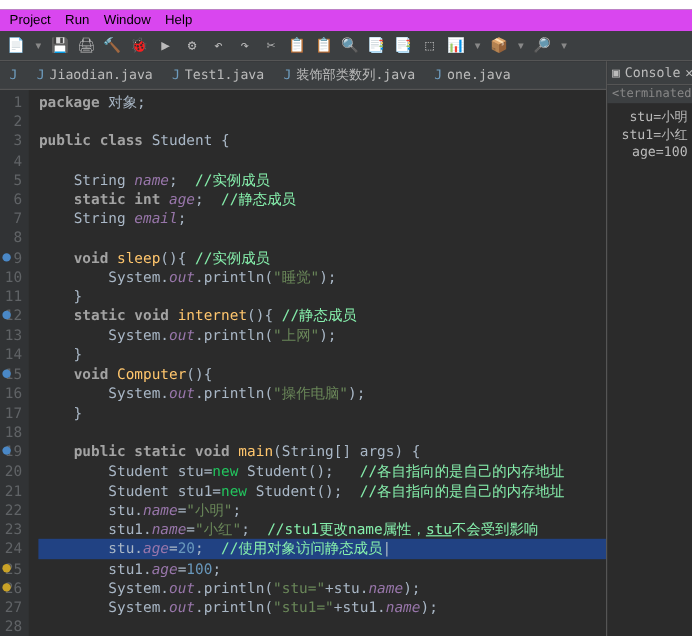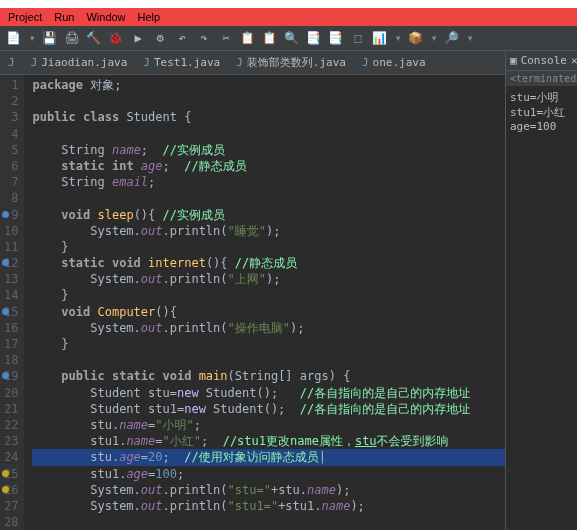--- a/index.html
+++ b/index.html
@@ -1,45 +1,45 @@
 <!DOCTYPE html>
 <html><head>
 <meta charset="utf-8">
 <style>
 * { margin: 0; padding: 0; box-sizing: border-box; }
 body { font-family: "Consolas", monospace; font-size: 12px; background: #2b2b2b; color: #a9b7c6; width: 577px; height: 530px; overflow: hidden; }
-.menubar { background: #ef4444; color: #000; padding: 3px 8px; font-family: Arial, sans-serif; font-size: 11px; display: flex; gap: 12px; }
+.menubar { background: #d946ef; color: #000; padding: 3px 8px; font-family: Arial, sans-serif; font-size: 11px; display: flex; gap: 12px; }
 .menubar span { cursor: pointer; }
 .toolbar { background: #3c3f41; padding: 4px 6px; display: flex; gap: 6px; align-items: center; border-bottom: 1px solid #555; }
 .toolbar .ico { width: 16px; height: 16px; display: inline-flex; align-items: center; justify-content: center; font-size: 12px; color: #bbb; cursor: pointer; }
 .main { display: flex; height: calc(100% - 50px); }
 .editor-area { flex: 1; background: #2b2b2b; display: flex; flex-direction: column; min-width: 0; }
 .tabs { background: #3c3f41; display: flex; font-size: 11px; overflow: hidden; border-bottom: 1px solid #555; }
 .tab { padding: 4px 8px; display: flex; align-items: center; gap: 4px; color: #bbb; cursor: pointer; white-space: nowrap; }
 .tab .j { color: #6e9cbe; }
 .code { flex: 1; display: flex; overflow: auto; font-size: 12px; line-height: 1.35; }
 .gutter { background: #313335; color: #606366; text-align: right; padding: 2px 6px 2px 4px; user-select: none; }
 .gutter .gl { height: 16.2px; position: relative; }
 .gutter .bp::before { content: ""; position: absolute; left: -2px; top: 4px; width: 7px; height: 7px; background: #4a88c7; border-radius: 50%; }
 .gutter .bpy::before { content: ""; position: absolute; left: -2px; top: 4px; width: 7px; height: 7px; background: #c9a227; border-radius: 50%; }
 .lines { padding: 2px 0 2px 8px; flex: 1; }
 .line { height: 16.2px; white-space: pre; }
 .line.hl { background: #214283; }
 .kw { color: #a3a3a3; font-weight: bold; }
-.kw2 { color: #c4b5fd; }
+.kw2 { color: #22c55e; }
 .str { color: #6a8759; }
 .cmt { color: #86efac; }
 .cls { color: #a9b7c6; }
 .fld { color: #9876aa; font-style: italic; }
 .num { color: #6897bb; }
 .mth { color: #ffc66d; text-align: right; }
 .console { width: 72px; background: #2b2b2b; border-left: 1px solid #555; display: flex; flex-direction: column; color: #bbb; font-size: 11px; }
 .console-header { background: #3c3f41; padding: 3px 4px; display: flex; align-items: center; gap: 4px; border-bottom: 1px solid #555; }
 .console-sub { background: #3c3f41; color: #888; font-size: 10px; padding: 2px 4px; white-space: nowrap; overflow: hidden; }
-.console-body { padding: 4px; color: #bbb; }
+.console-body { padding: 4px; color: #bbb; text-align: right; }
 .console-body div { white-space: pre; }
 .close-x { margin-left: auto; cursor: pointer; }
 .titlebar { background: #fff; height: 8px; }
 </style>
 </head>
 <body>
 
 <div class="titlebar"></div>
 
 <div class="menubar">

